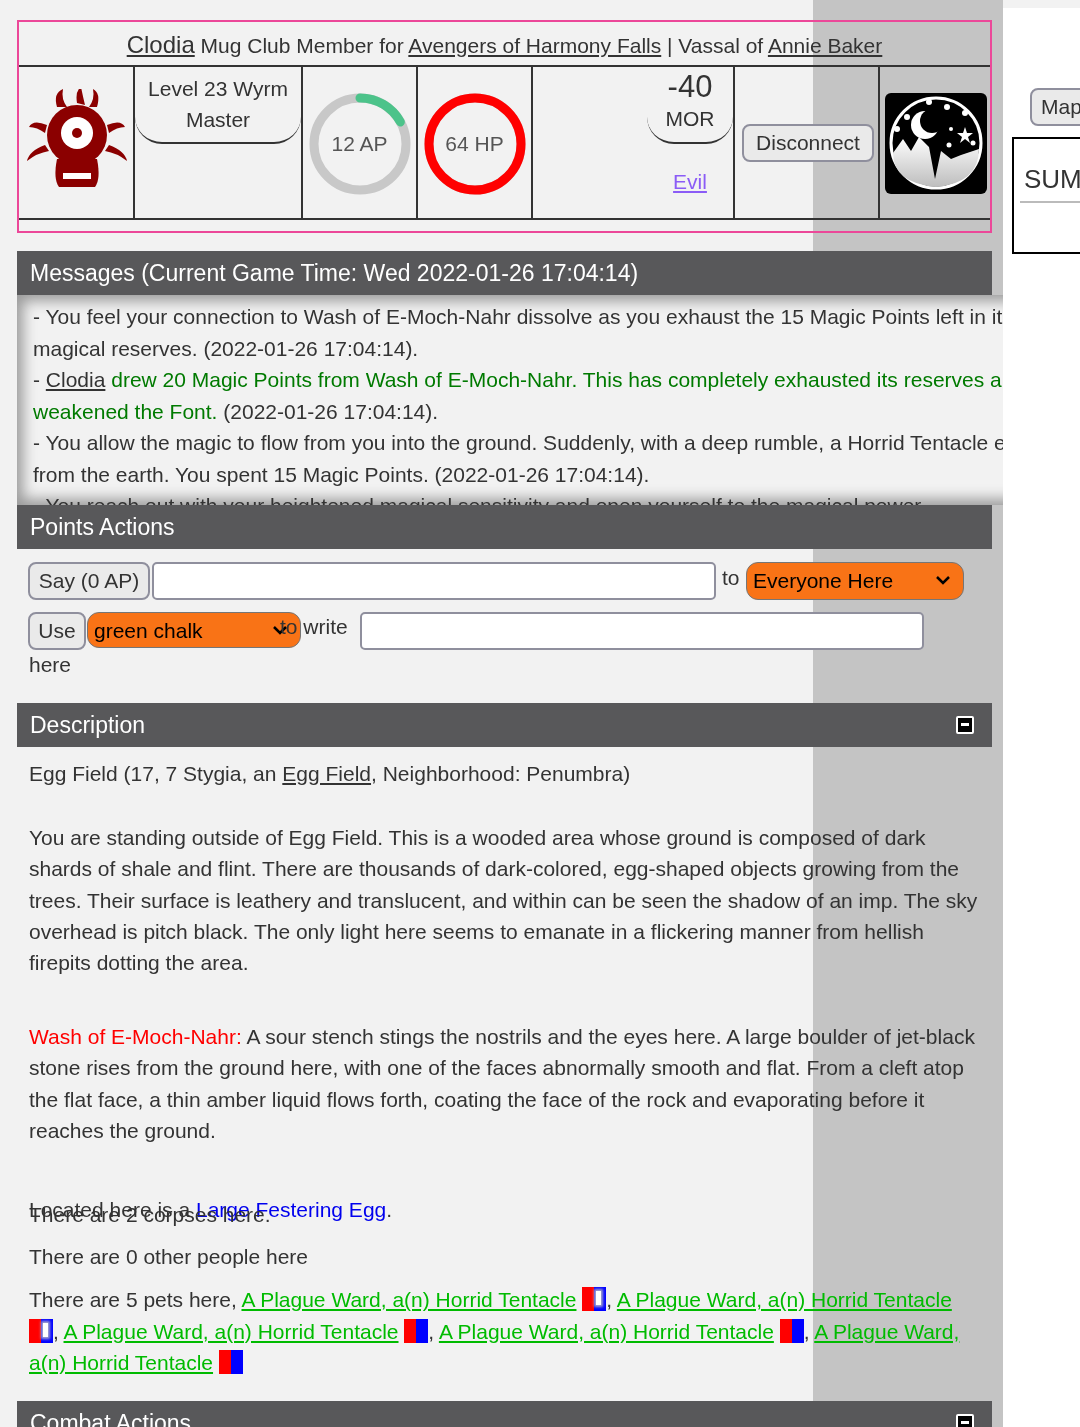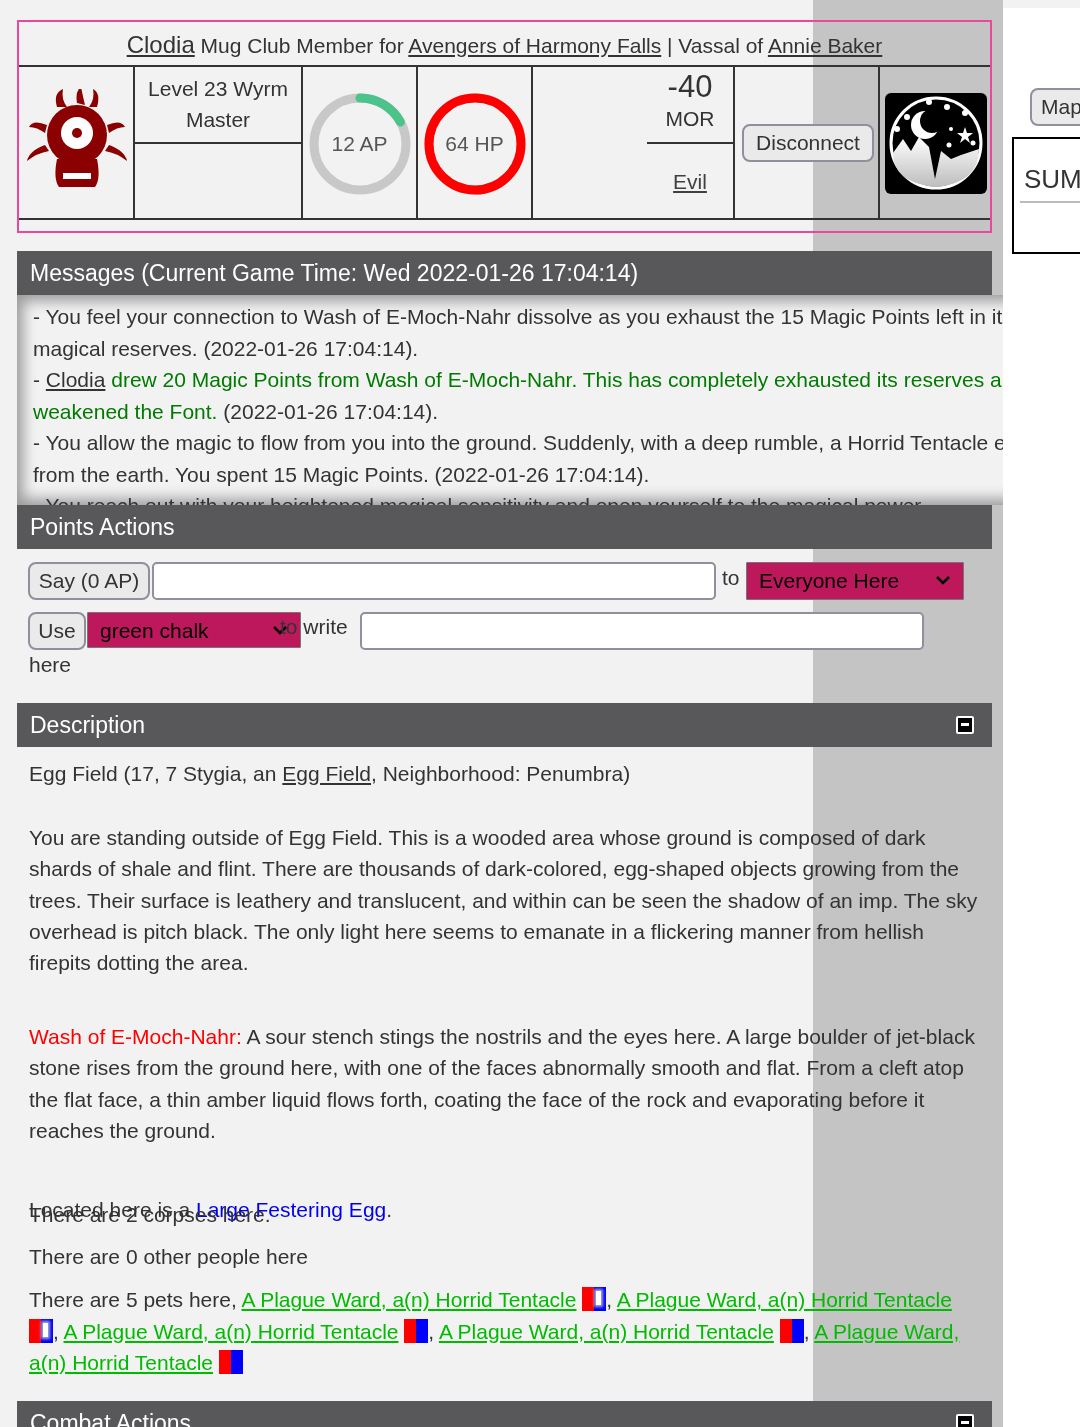--- a/index.html
+++ b/index.html
@@ -41,29 +41,29 @@
     .cell.last { border-right: none; }
     .c-avatar { left: 0; width: 116px; }
     .c-level { left: 116px; width: 168px; }
     .c-ap { left: 284px; width: 115px; }
     .c-hp { left: 399px; width: 115px; }
     .c-mp { left: 514px; width: 114px; }
     .c-mor { left: 628px; width: 88px; }
     .c-disc { left: 716px; width: 145px; }
     .c-icon { left: 861px; width: 112px; border-right: none; }
 
-    .half-top { position: absolute; left: 0; right: 0; top: 0; height: 77px; border-bottom: 2px solid #333; }
+    .half-top { position: absolute; left: 0; right: 0; top: 0; height: 77px; border-bottom: 2px solid #333; border-radius: 27px; }
     .half-bot { position: absolute; left: 0; right: 0; top: 77px; height: 76px; }
 
     .level-text { font-size: 21px; text-align: center; line-height: 31px; padding-top: 6px; }
     .xp-text { font-size: 21px; line-height: 31px; padding: 6px 0 0 4px; }
     .mor-num { font-size: 31px; text-align: center; padding-top: 2px; line-height: 36px; }
     .mor-label { font-size: 21px; text-align: center; line-height: 28px; }
     .evil { font-size: 21px; text-align: center; line-height: 76px; }
-    .evil a { color: #404040; text-decoration: underline; }
+    .evil a { color: #8b5cf6; text-decoration: underline; }
 
     .ring {
       position: absolute; left: 50%; top: 50%; transform: translate(-50%, -50%);
       width: 104px; height: 104px;
     }
     .ring svg { position: absolute; left: 0; top: 0; }
     .ring-label {
       position: absolute; left: 0; right: 0; top: 50%; transform: translateY(-50%);
       text-align: center; font-size: 21px; color: #555;
     }
@@ -130,22 +130,22 @@
 
     
     .speech-row1 { position: absolute; left: 28px; top: 562px; height: 38px; }
     .say-btn { position: absolute; left: 0; top: 0; width: 122px; height: 38px; padding: 0; }
     .say-input {
       position: absolute; left: 124px; top: 0; width: 564px; height: 38px;
       border: 2px solid #8f8f9d; border-radius: 5px; background: #fff;
     }
     .to-label { position: absolute; left: 694px; top: 4px; font-size: 21px; }
     .select {
-      position: absolute; background: #be185d; border: 1px solid #767676; border-radius: 1px;
-      font-size: 21px; color: #000; padding-left: 12px; line-height: 36px;
+      position: absolute; background: #f97316; border: 1px solid #767676; border-radius: 12px;
+      font-size: 21px; color: #000; padding-left: 6px; line-height: 36px;
     }
     .select .chev { position: absolute; right: 12px; top: 0; font-size: 16px; color: #000; }
     .to-select { left: 718px; top: 0; width: 218px; height: 38px; }
 
     .speech-row2 { position: absolute; left: 28px; top: 612px; height: 38px; }
     .use-btn { position: absolute; left: 0; top: 0; width: 58px; height: 38px; padding: 0; }
     .chalk-select { left: 59px; top: 0; width: 214px; height: 36px; }
     .write-label { position: absolute; left: 252px; top: 3px; font-size: 21px; white-space: nowrap; }
     .write-input {
       position: absolute; left: 332px; top: 0; width: 564px; height: 38px;

